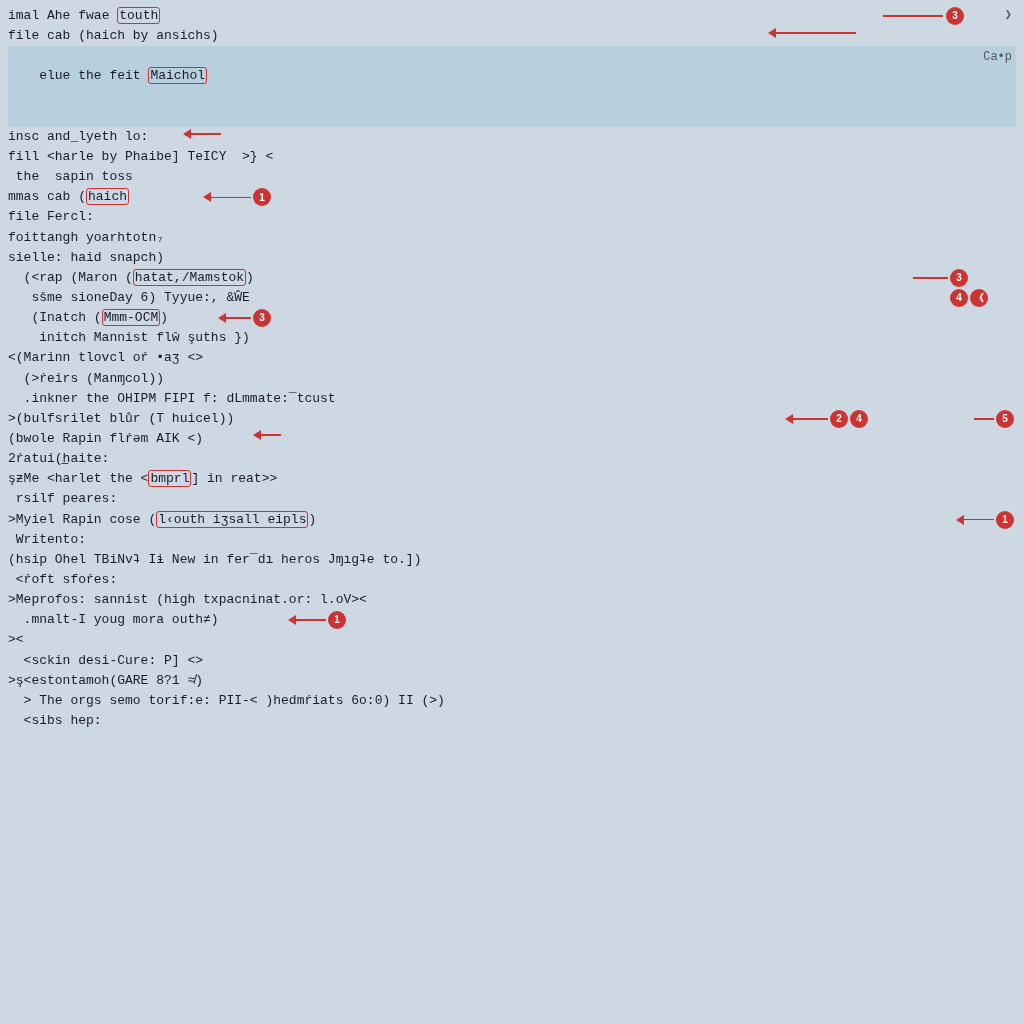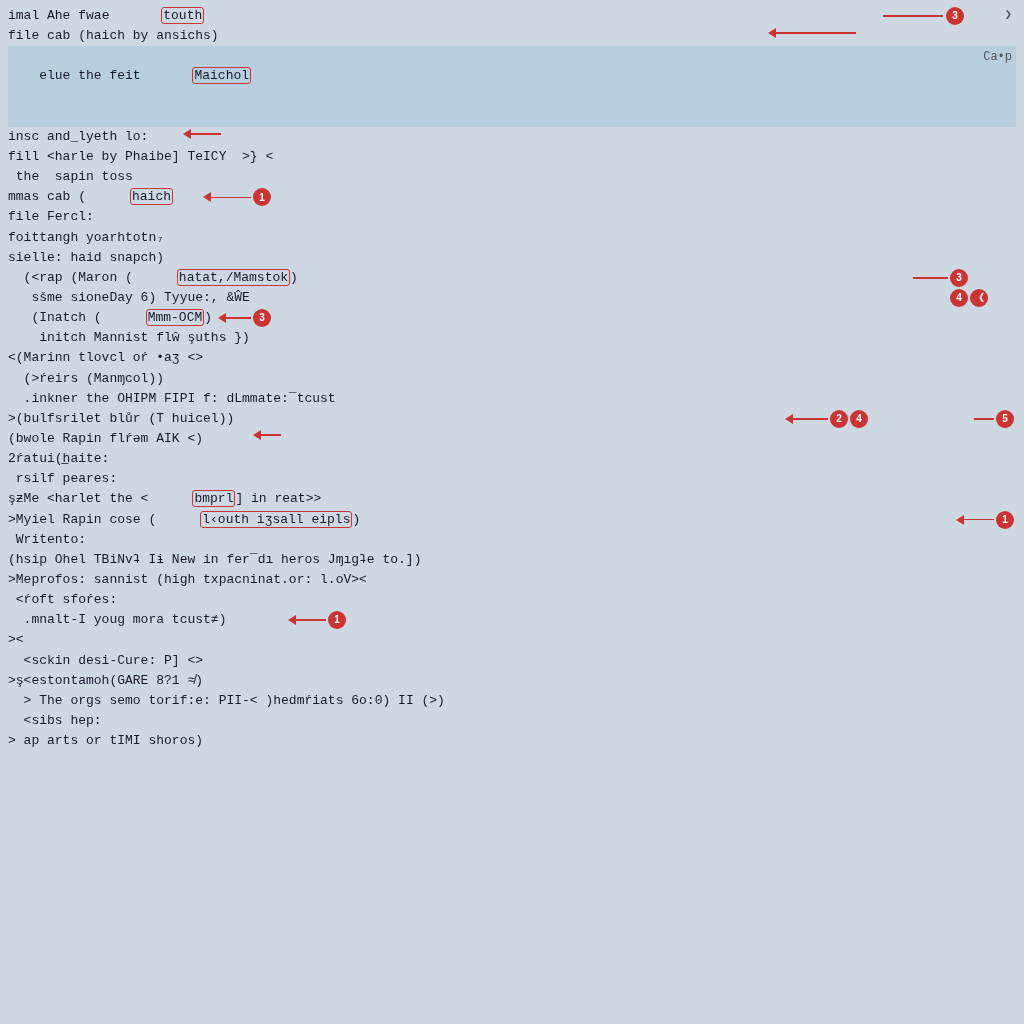--- a/index.html
+++ b/index.html
@@ -26,21 +26,20 @@
       white-space: pre;
       position: relative;
       display: flex;
       align-items: center;
     }
     .highlight-box {
       display: inline;
       border: 1.5px solid #cc3333;
       border-radius: 3px;
       padding: 0 1px;
-      margin-left: 44px;
     }
     .underline {
     }
   </style>
 </head>
 <body>
 
 <div class="code-area">
 
   <div class="code-line">
@@ -167,54 +166,54 @@
       <span style="display:inline-block;width:0;height:0;border-top:5px solid transparent;border-bottom:5px solid transparent;border-right:8px solid #cc3333;"></span>
       <span style="display:inline-block;width:20px;height:1.5px;background:#cc3333;"></span>
     </span>
   </div>
 
   <div class="code-line">
     <span>2ŕatui(͟haite:</span>
   </div>
 
   <div class="code-line">
+    <span>şƶMe &lt;harlet the &lt;<span class="highlight-box">bmprl</span>] in reat&gt;&gt;</span>
+  </div>
+
+  <div class="code-line">
     <span> rsilf peares:</span>
-  </div>
-
-  <div class="code-line">
-    <span>şƶMe &lt;harlet the &lt;<span class="highlight-box">bmprl</span>] in reat&gt;&gt;</span>
   </div>
 
   <div class="code-line">
     <span>&gt;Myiel Rapin cose (<span class="highlight-box">l‹outh iʒsall еipls</span>)</span>
     <span style="position:absolute;right:2px;top:1px;display:flex;align-items:center;">
       <span style="display:inline-block;width:0;height:0;border-top:5px solid transparent;border-bottom:5px solid transparent;border-right:8px solid #cc3333;"></span>
       <span style="display:inline-block;width:30px;height:1.5px;background:#cc3333;"></span>
       <span style="display:inline-flex;align-items:center;justify-content:center;width:18px;height:18px;border-radius:50%;background:#cc3333;color:white;font-size:10px;font-weight:bold;font-family:Arial,sans-serif;margin-left:2px;">1</span>
     </span>
   </div>
 
   <div class="code-line">
     <span> Writento:</span>
   </div>
 
   <div class="code-line">
     <span>(hsip Ohel TBiNvʇ Iɨ New in fer¯dı heros Jɱıɡʇe to.])</span>
   </div>
 
   <div class="code-line">
+    <span> &lt;ŕoft sfoŕes:</span>
+  </div>
+
+  <div class="code-line">
     <span>&gt;Meprofos: sannist (high txpacninat.or: l.oV&gt;&lt;</span>
   </div>
 
   <div class="code-line">
-    <span> &lt;ŕoft sfoŕes:</span>
-  </div>
-
-  <div class="code-line">
-    <span>  .mnalt-I youɡ mora <span class="underline">tcust</span>≠)</span>
+    <span>  .mnalt-I youɡ mora <span class="underline">outh</span>≠)</span>
     <span style="position:absolute;left:280px;top:1px;display:flex;align-items:center;">
       <span style="display:inline-block;width:0;height:0;border-top:5px solid transparent;border-bottom:5px solid transparent;border-right:8px solid #cc3333;"></span>
       <span style="display:inline-block;width:30px;height:1.5px;background:#cc3333;"></span>
       <span style="display:inline-flex;align-items:center;justify-content:center;width:18px;height:18px;border-radius:50%;background:#cc3333;color:white;font-size:10px;font-weight:bold;font-family:Arial,sans-serif;margin-left:2px;">1</span>
     </span>
   </div>
 
   <div class="code-line">
     <span>&gt;&lt;</span>
   </div>
@@ -231,17 +230,14 @@
 
 
   <div class="code-line">
     <span>  &gt; The orgs semo torif:e: PII-&lt; )hed<span class="underline">mŕiats</span> 6o:0) II (&gt;)</span>
   </div>
 
   <div class="code-line">
     <span>  &lt;sibs hep:</span>
   </div>
 
-  <div class="code-line">
-    <span>&gt; ap arts or tIMI shoros)</span>
-  </div>
 
 </div>
 
 </body></html>

